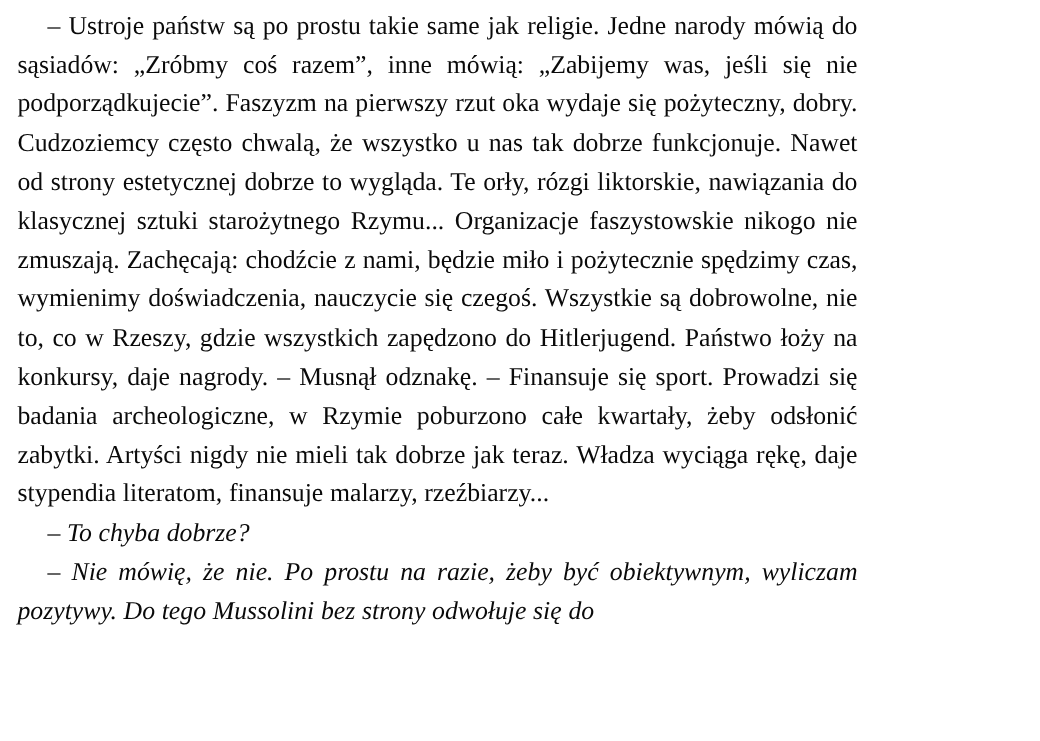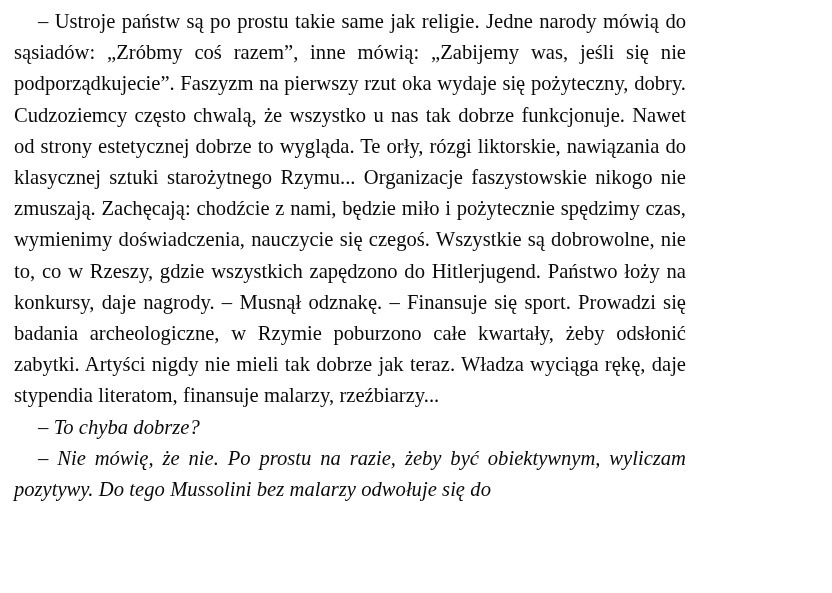--- a/index.html
+++ b/index.html
@@ -40,14 +40,14 @@
     font-style: italic;
   }
   
 </style>
 </head>
 <body>
 
 <div id="page">
   <p class="para">– Ustroje państw są po prostu takie same jak religie. Jedne narody mówią do sąsiadów: „Zróbmy coś razem”, inne mówią: „Zabijemy was, jeśli się nie podporządkujecie”. Faszyzm na pierwszy rzut oka wydaje się pożyteczny, dobry. Cudzoziemcy często chwalą, że wszystko u nas tak dobrze funkcjonuje. Nawet od strony estetycznej dobrze to wygląda. Te orły, rózgi liktorskie, nawiązania do klasycznej sztuki starożytnego Rzymu... Organizacje faszystowskie nikogo nie zmuszają. Zachęcają: chodźcie z nami, będzie miło i pożytecznie spędzimy czas, wymienimy doświadczenia, nauczycie się czegoś. Wszystkie są dobrowolne, nie to, co w Rzeszy, gdzie wszystkich zapędzono do Hitlerjugend. Państwo łoży na konkursy, daje nagrody. – Musnął odznakę. – Finansuje się sport. Prowadzi się badania archeologiczne, w Rzymie poburzono całe kwartały, żeby odsłonić zabytki. Artyści nigdy nie mieli tak dobrze jak teraz. Władza wyciąga rękę, daje stypendia literatom, finansuje malarzy, rzeźbiarzy...</p>
   <p class="para">– To chyba dobrze?</p>
-  <p class="para last">– Nie mówię, że nie. Po prostu na razie, żeby być obiektywnym, wyliczam pozytywy. Do tego Mussolini bez malarzy odwołuje się do</p>
+  <p class="para last">– Nie mówię, że nie. Po prostu na razie, żeby być obiektywnym, wyliczam pozytywy. Do tego Mussolini bez strony odwołuje się do</p>
 </div>
 
 </body></html>

